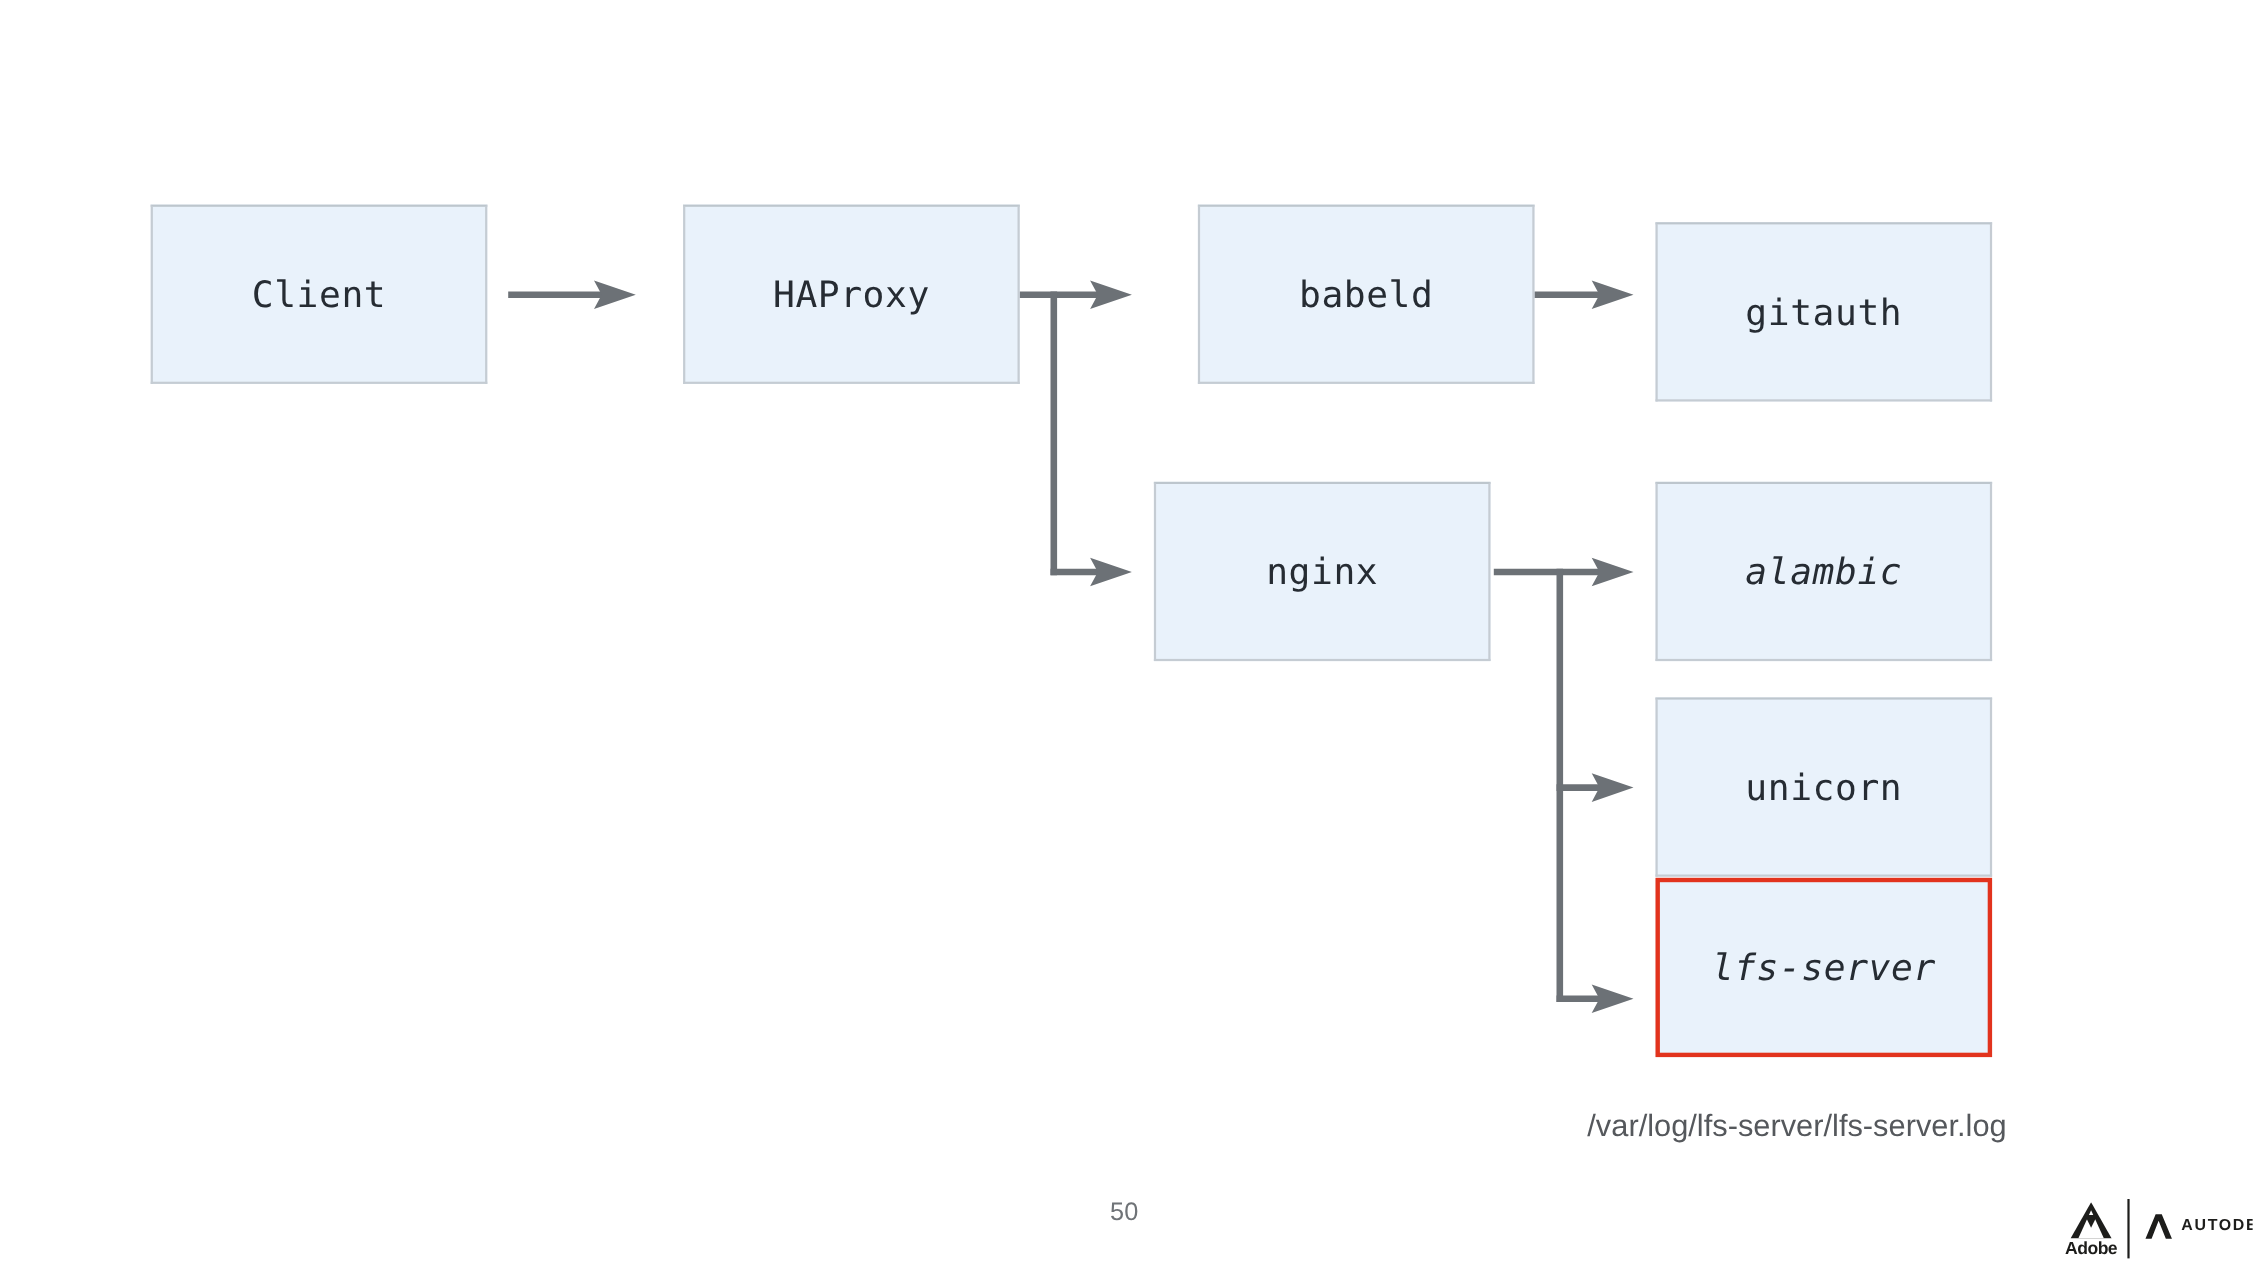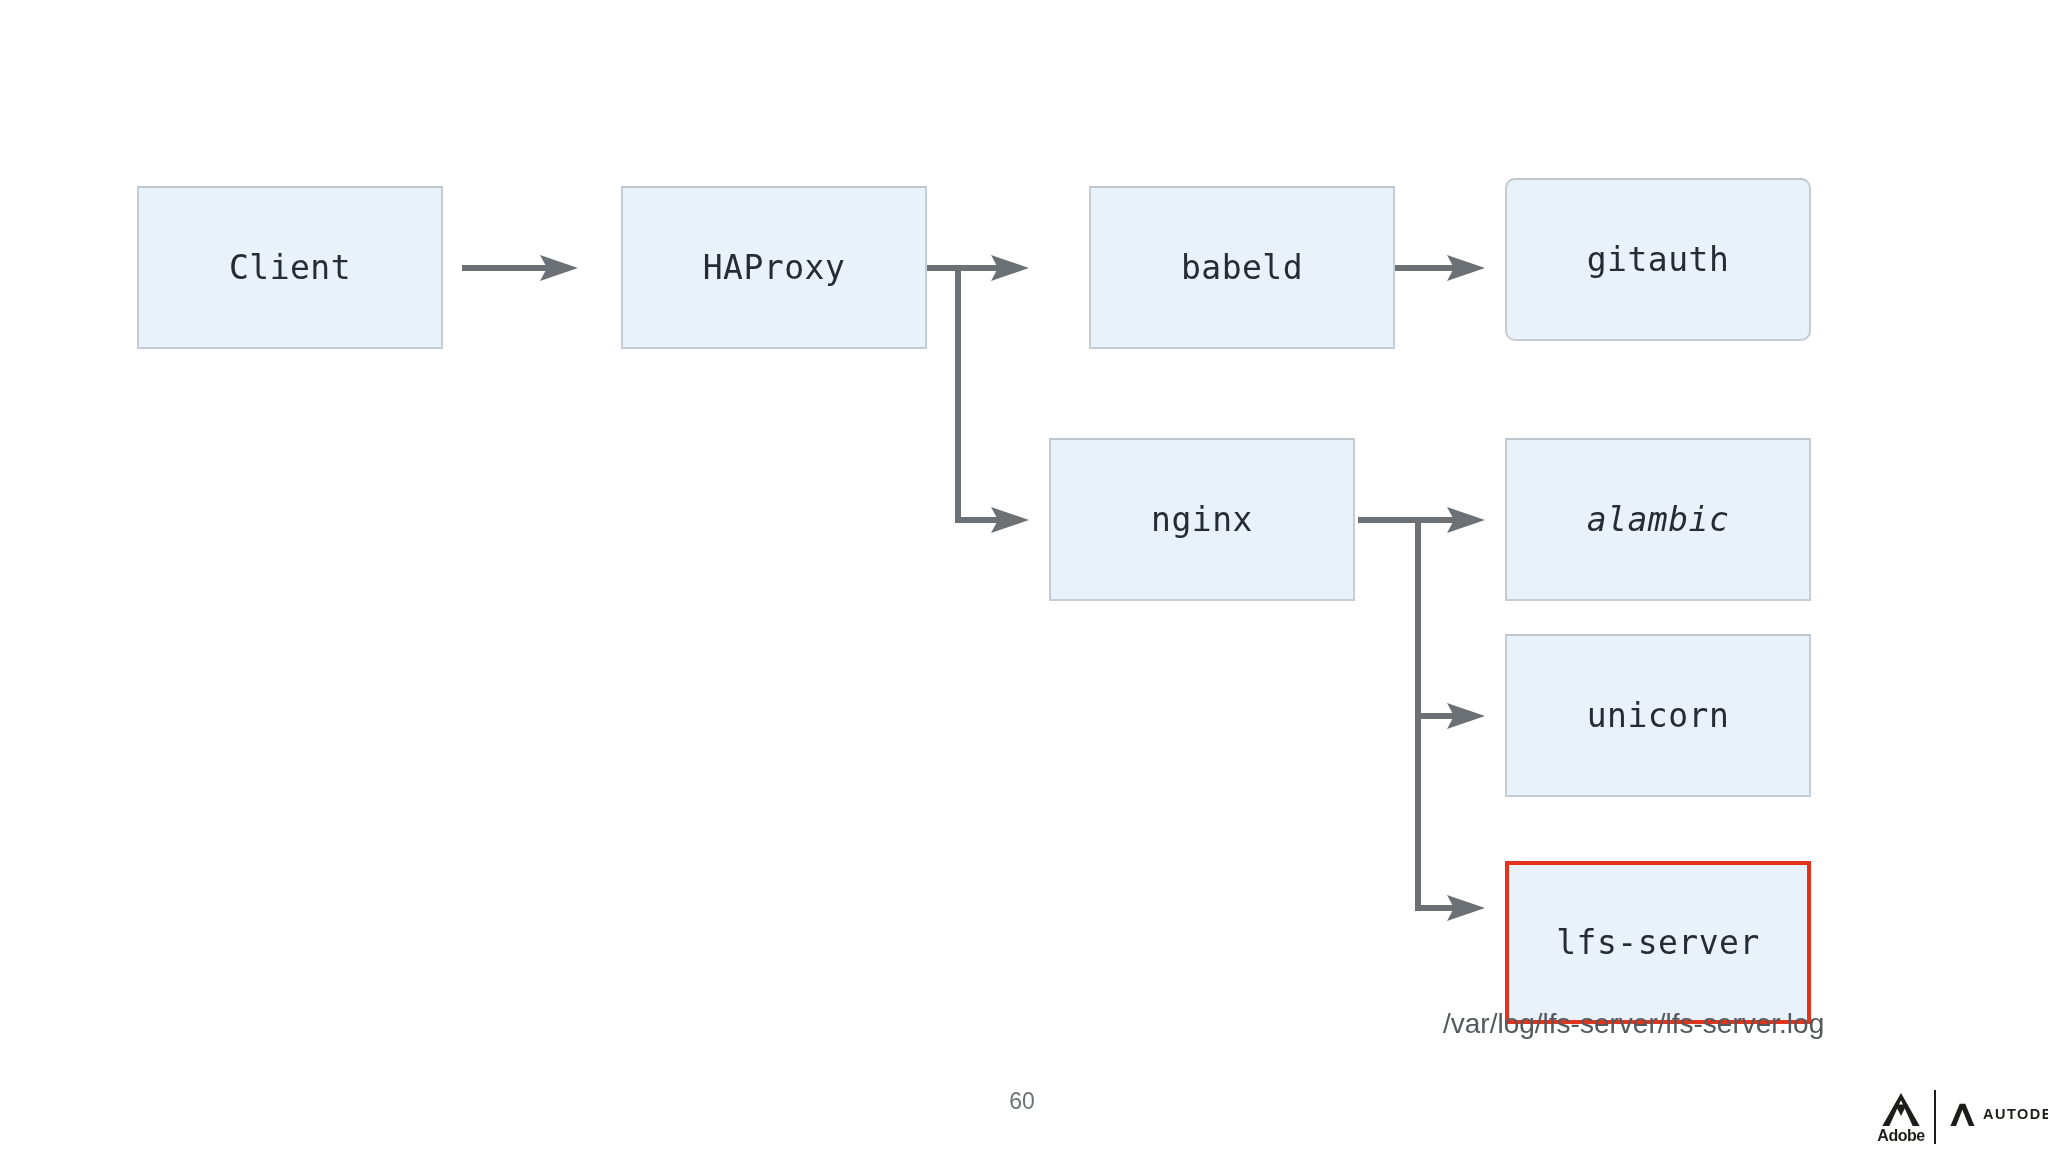--- a/index.html
+++ b/index.html
@@ -47,25 +47,25 @@
     font-size: 33px;
     color: #262c33;
     letter-spacing: 0.5px;
   }
   .node.highlight {
     border: 4px solid #e2331d;
   }
   .node-client   { left: 137px;  top: 186px; }
   .node-haproxy  { left: 593px;  top: 186px; margin-left: 28px; }
   .node-babeld   { left: 1049px; top: 186px; margin-left: 40px; }
-  .node-gitauth  { left: 1505px; top: 178px; border-radius: 10px; }
+  .node-gitauth  { left: 1505px; top: 202px; }
   .node-nginx    { left: 1049px; top: 438px; }
   .node-alambic  { left: 1505px; top: 438px; font-style: italic; }
   .node-unicorn  { left: 1505px; top: 634px; }
-  .node-lfs      { left: 1505px; top: 861px; }
+  .node-lfs      { left: 1505px; top: 798px; font-style: italic; }
   .log-caption {
     position: absolute;
     left: 1443px;
     top: 1008px;
     font-size: 28px;
     color: #55585c;
     white-space: nowrap;
   }
   .copyright {
     position: absolute;
@@ -197,21 +197,21 @@
   <div class="node node-unicorn">
       <span>unicorn</span>
     </div>
   <div class="node node-lfs highlight">
       <span>lfs-server</span>
     </div>
 
   <div class="log-caption">/var/log/lfs-server/lfs-server.log</div>
 
 
-  <div class="page-number">60</div>
+  <div class="page-number">50</div>
 
   <div class="logos">
     <div class="adobe-block">
       <svg width="38" height="33" viewBox="0 0 34 30">
         <polygon points="17,0 34,30 0,30" fill="#1d1d1b"></polygon>
         <polygon points="17,6.5 27.6,30 6.4,30" fill="#ffffff"></polygon>
         <polygon points="11.8,10.5 22.2,10.5 17,21" fill="#1d1d1b"></polygon>
       </svg>
       <div class="adobe-label">Adobe</div>
     </div>

